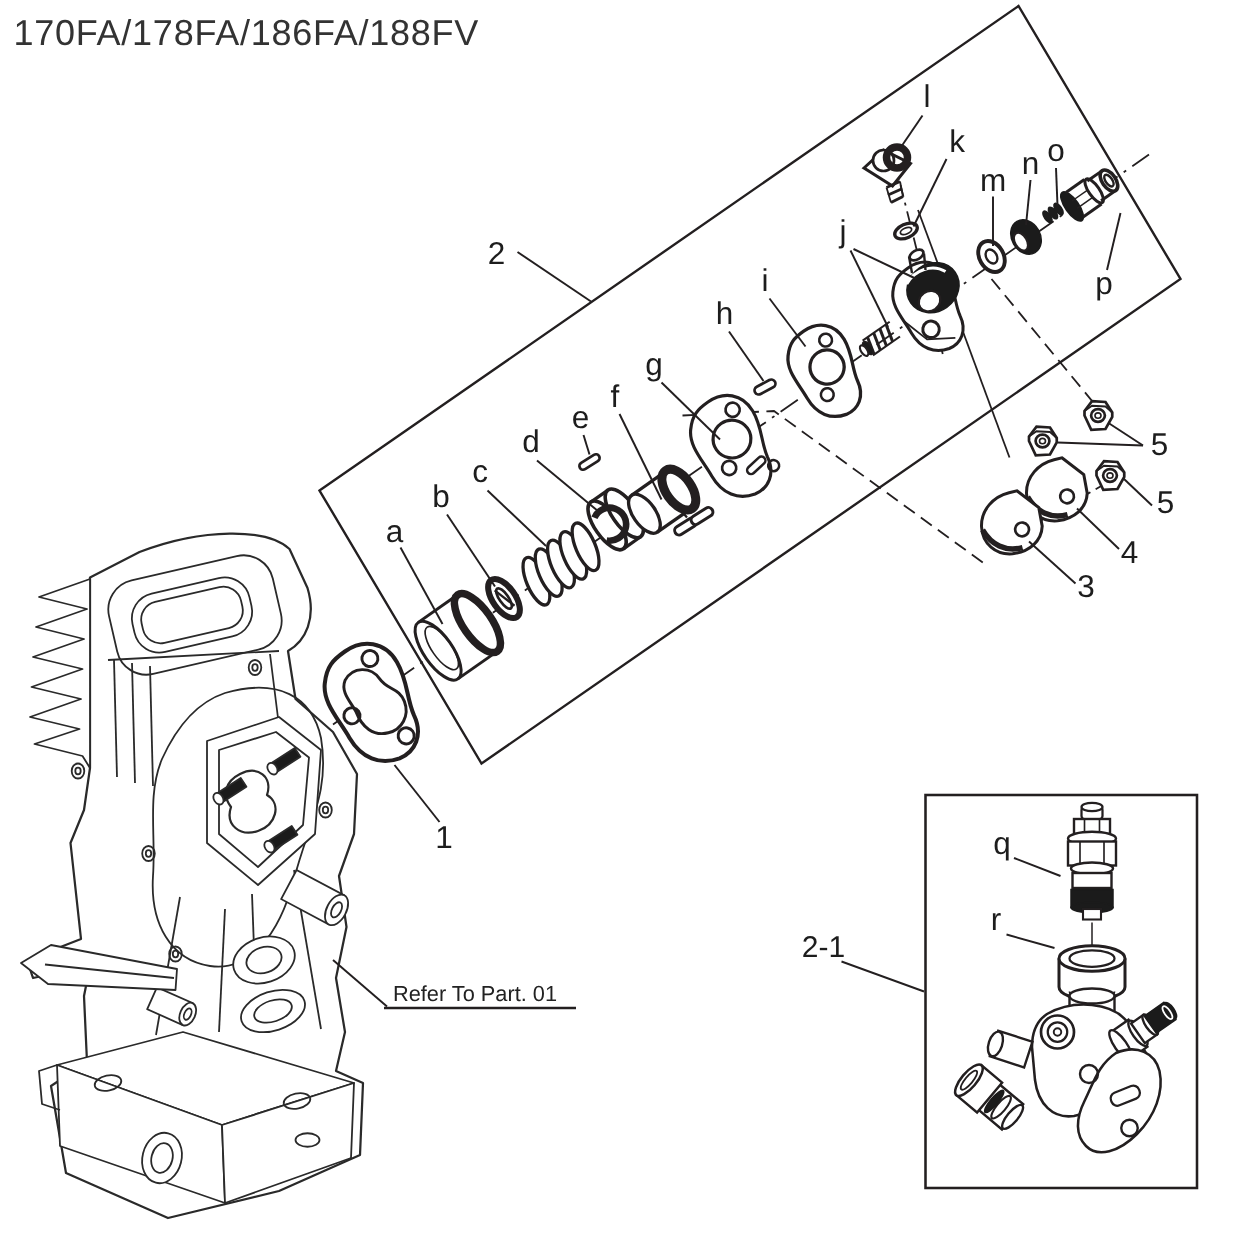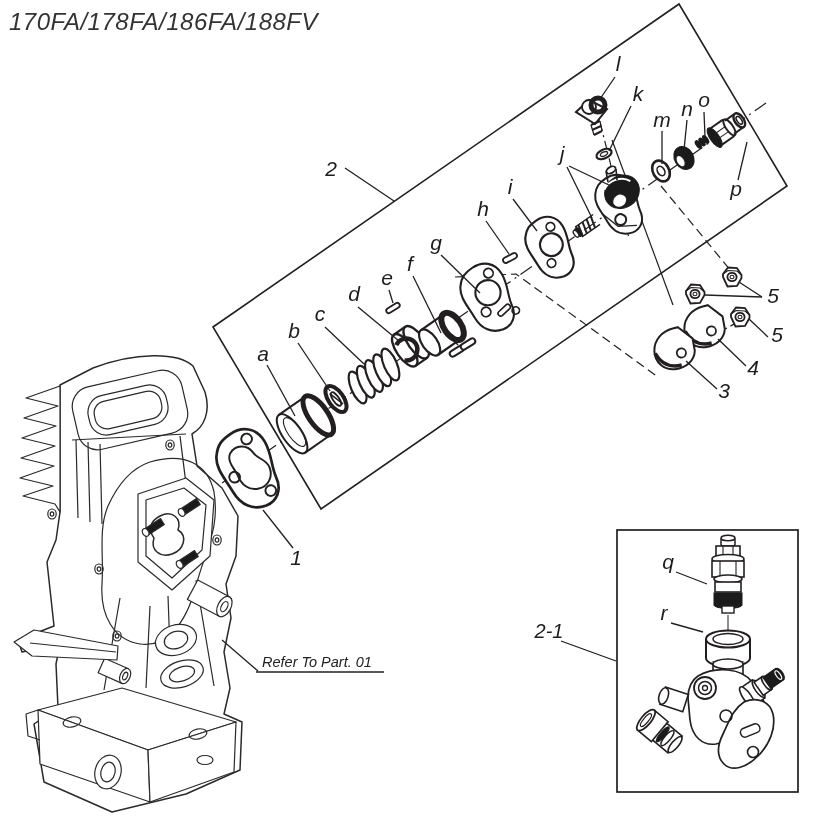--- a/index.html
+++ b/index.html
@@ -1,17 +1,17 @@
 <!DOCTYPE html>
 <html><head>
 <meta charset="utf-8">
 <style>
   html,body{margin:0;padding:0;background:#fff;}
   #stage{position:relative;width:828px;height:825px;background:#fff;overflow:hidden;
-         font-family:"Liberation Sans",sans-serif;font-style:italic;}
+         font-family:"Liberation Sans",sans-serif;}
   svg{position:absolute;left:0;top:0;}
   text{fill:#1d1d1d;font-family:"Liberation Sans",sans-serif;}
   .title-text{font-size:24px;letter-spacing:.5px;fill:#333;}
   .callout{font-size:21px;}
   .callout-sm{font-size:20px;}
   .note-text{font-size:14.5px;fill:#222;}
   .ln{stroke:#231f20;fill:none;}
 </style>
 </head>
 <body>

